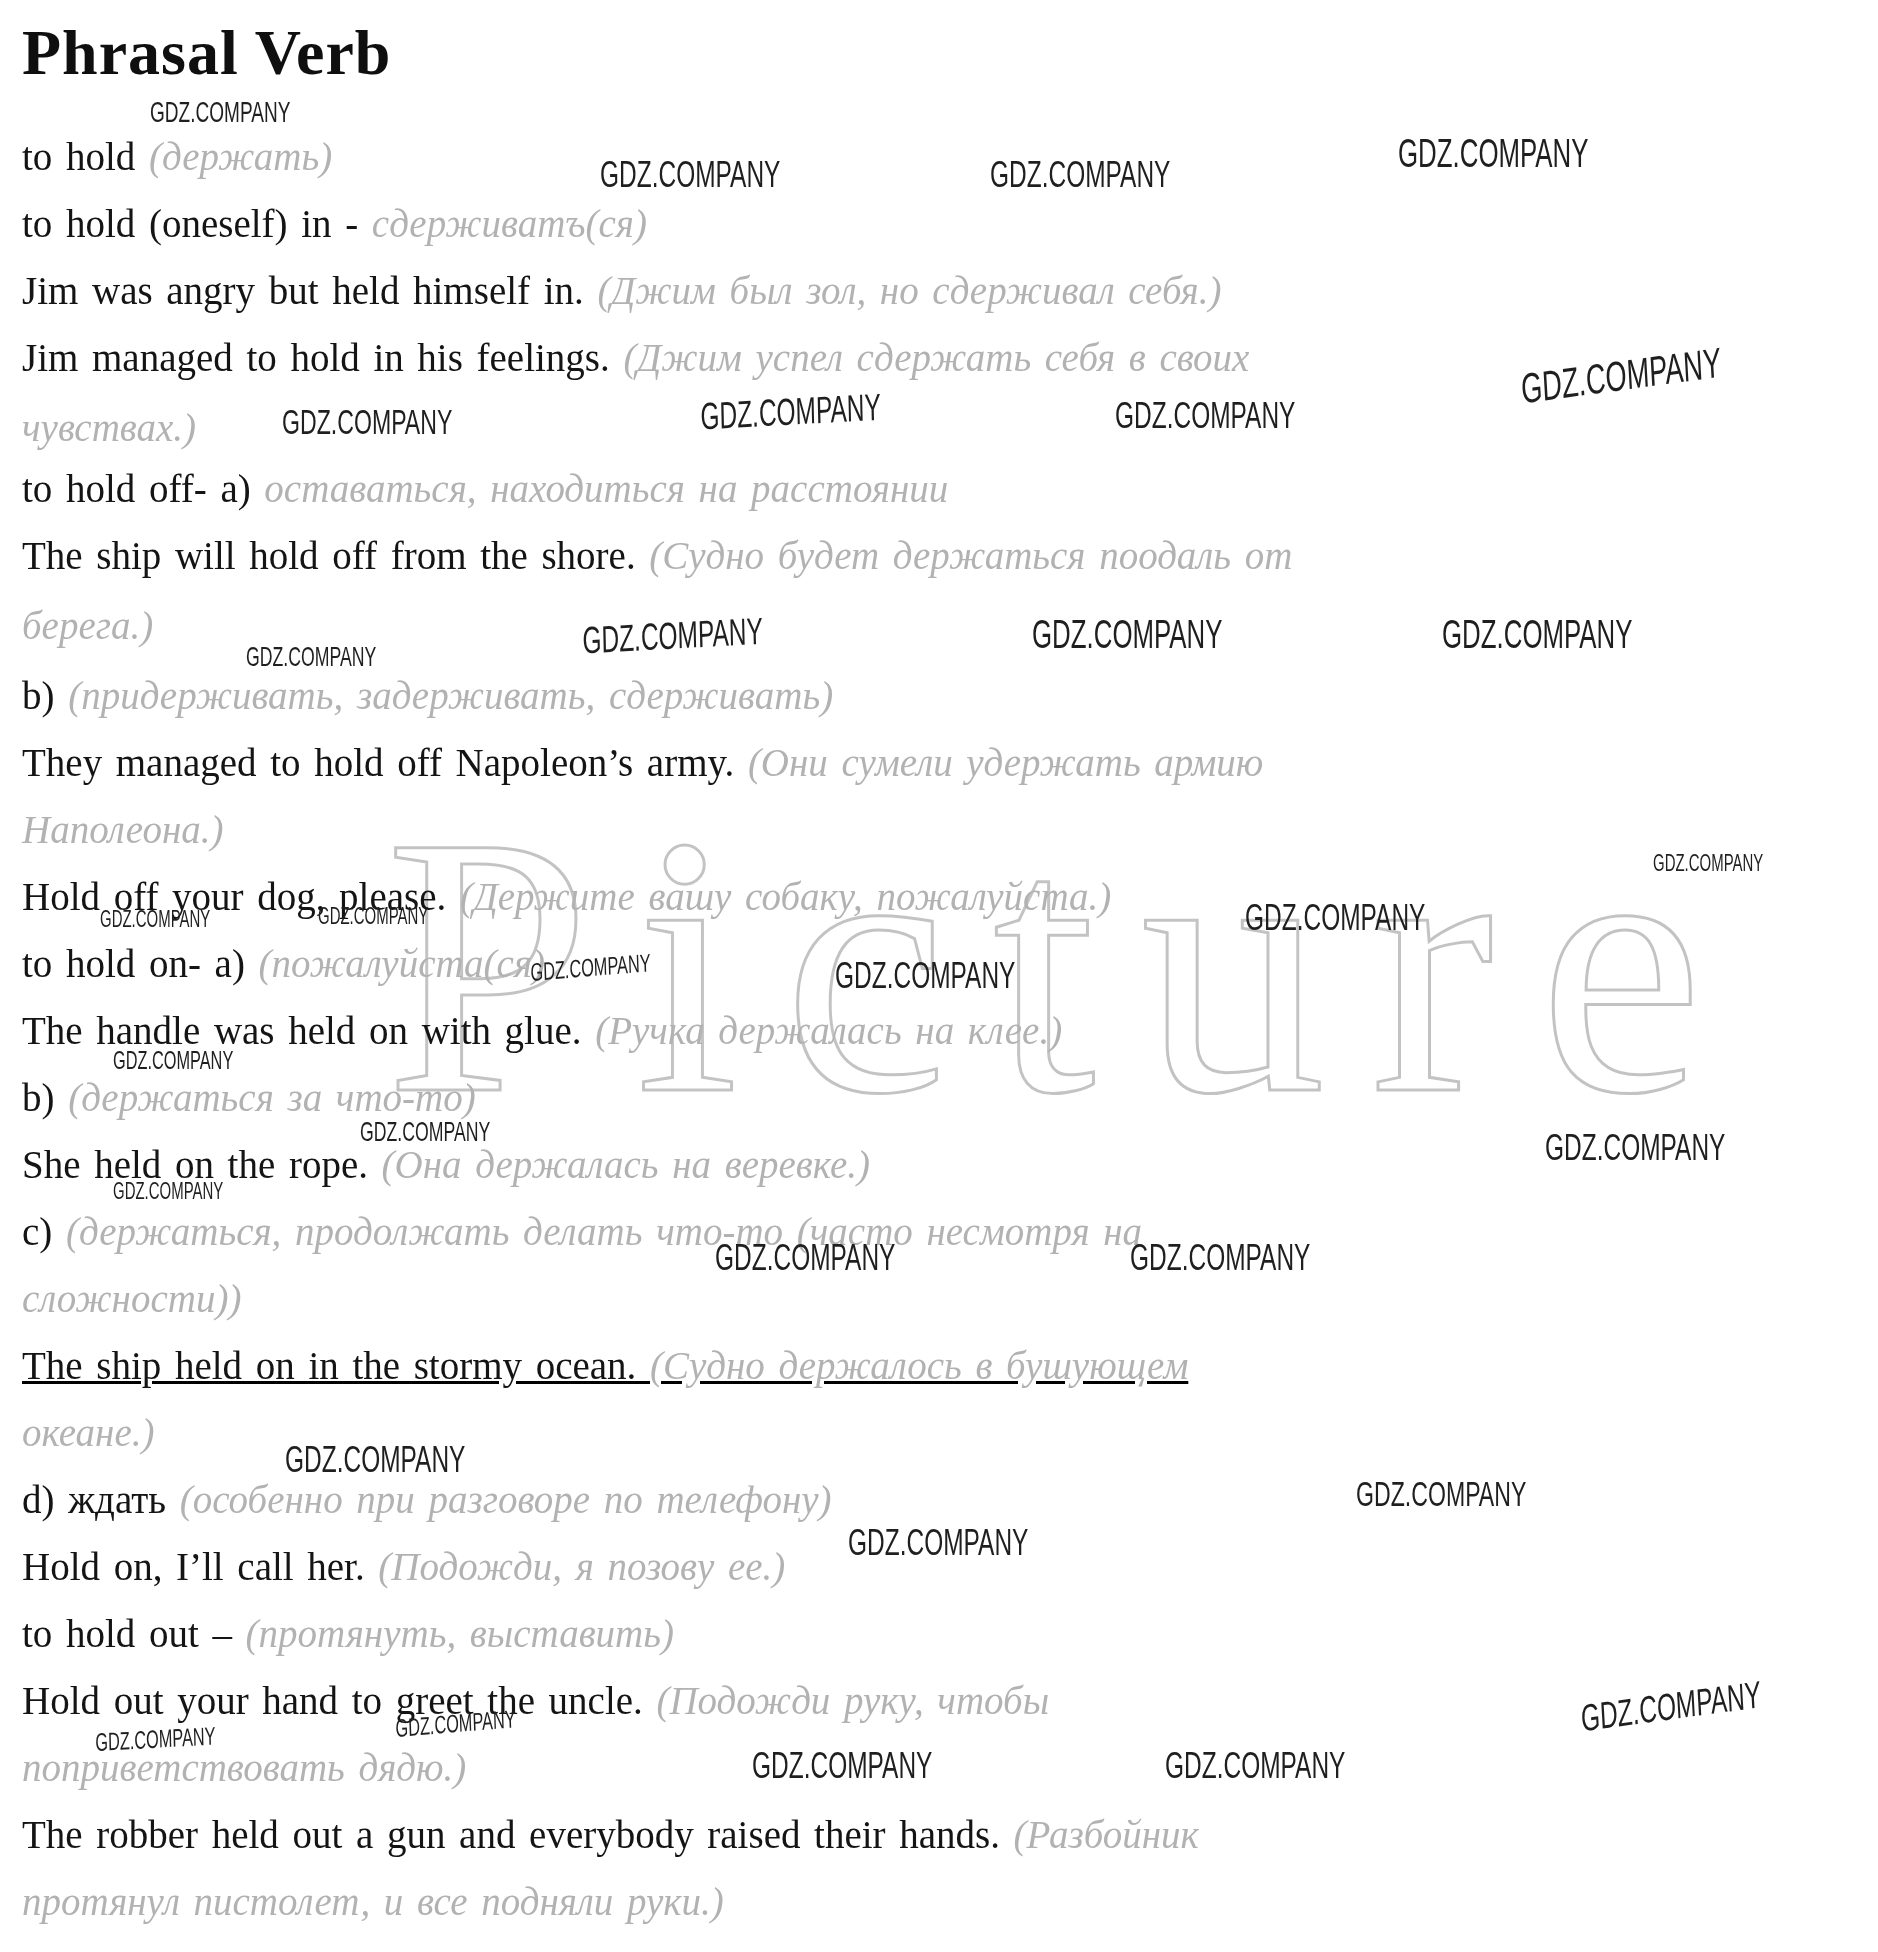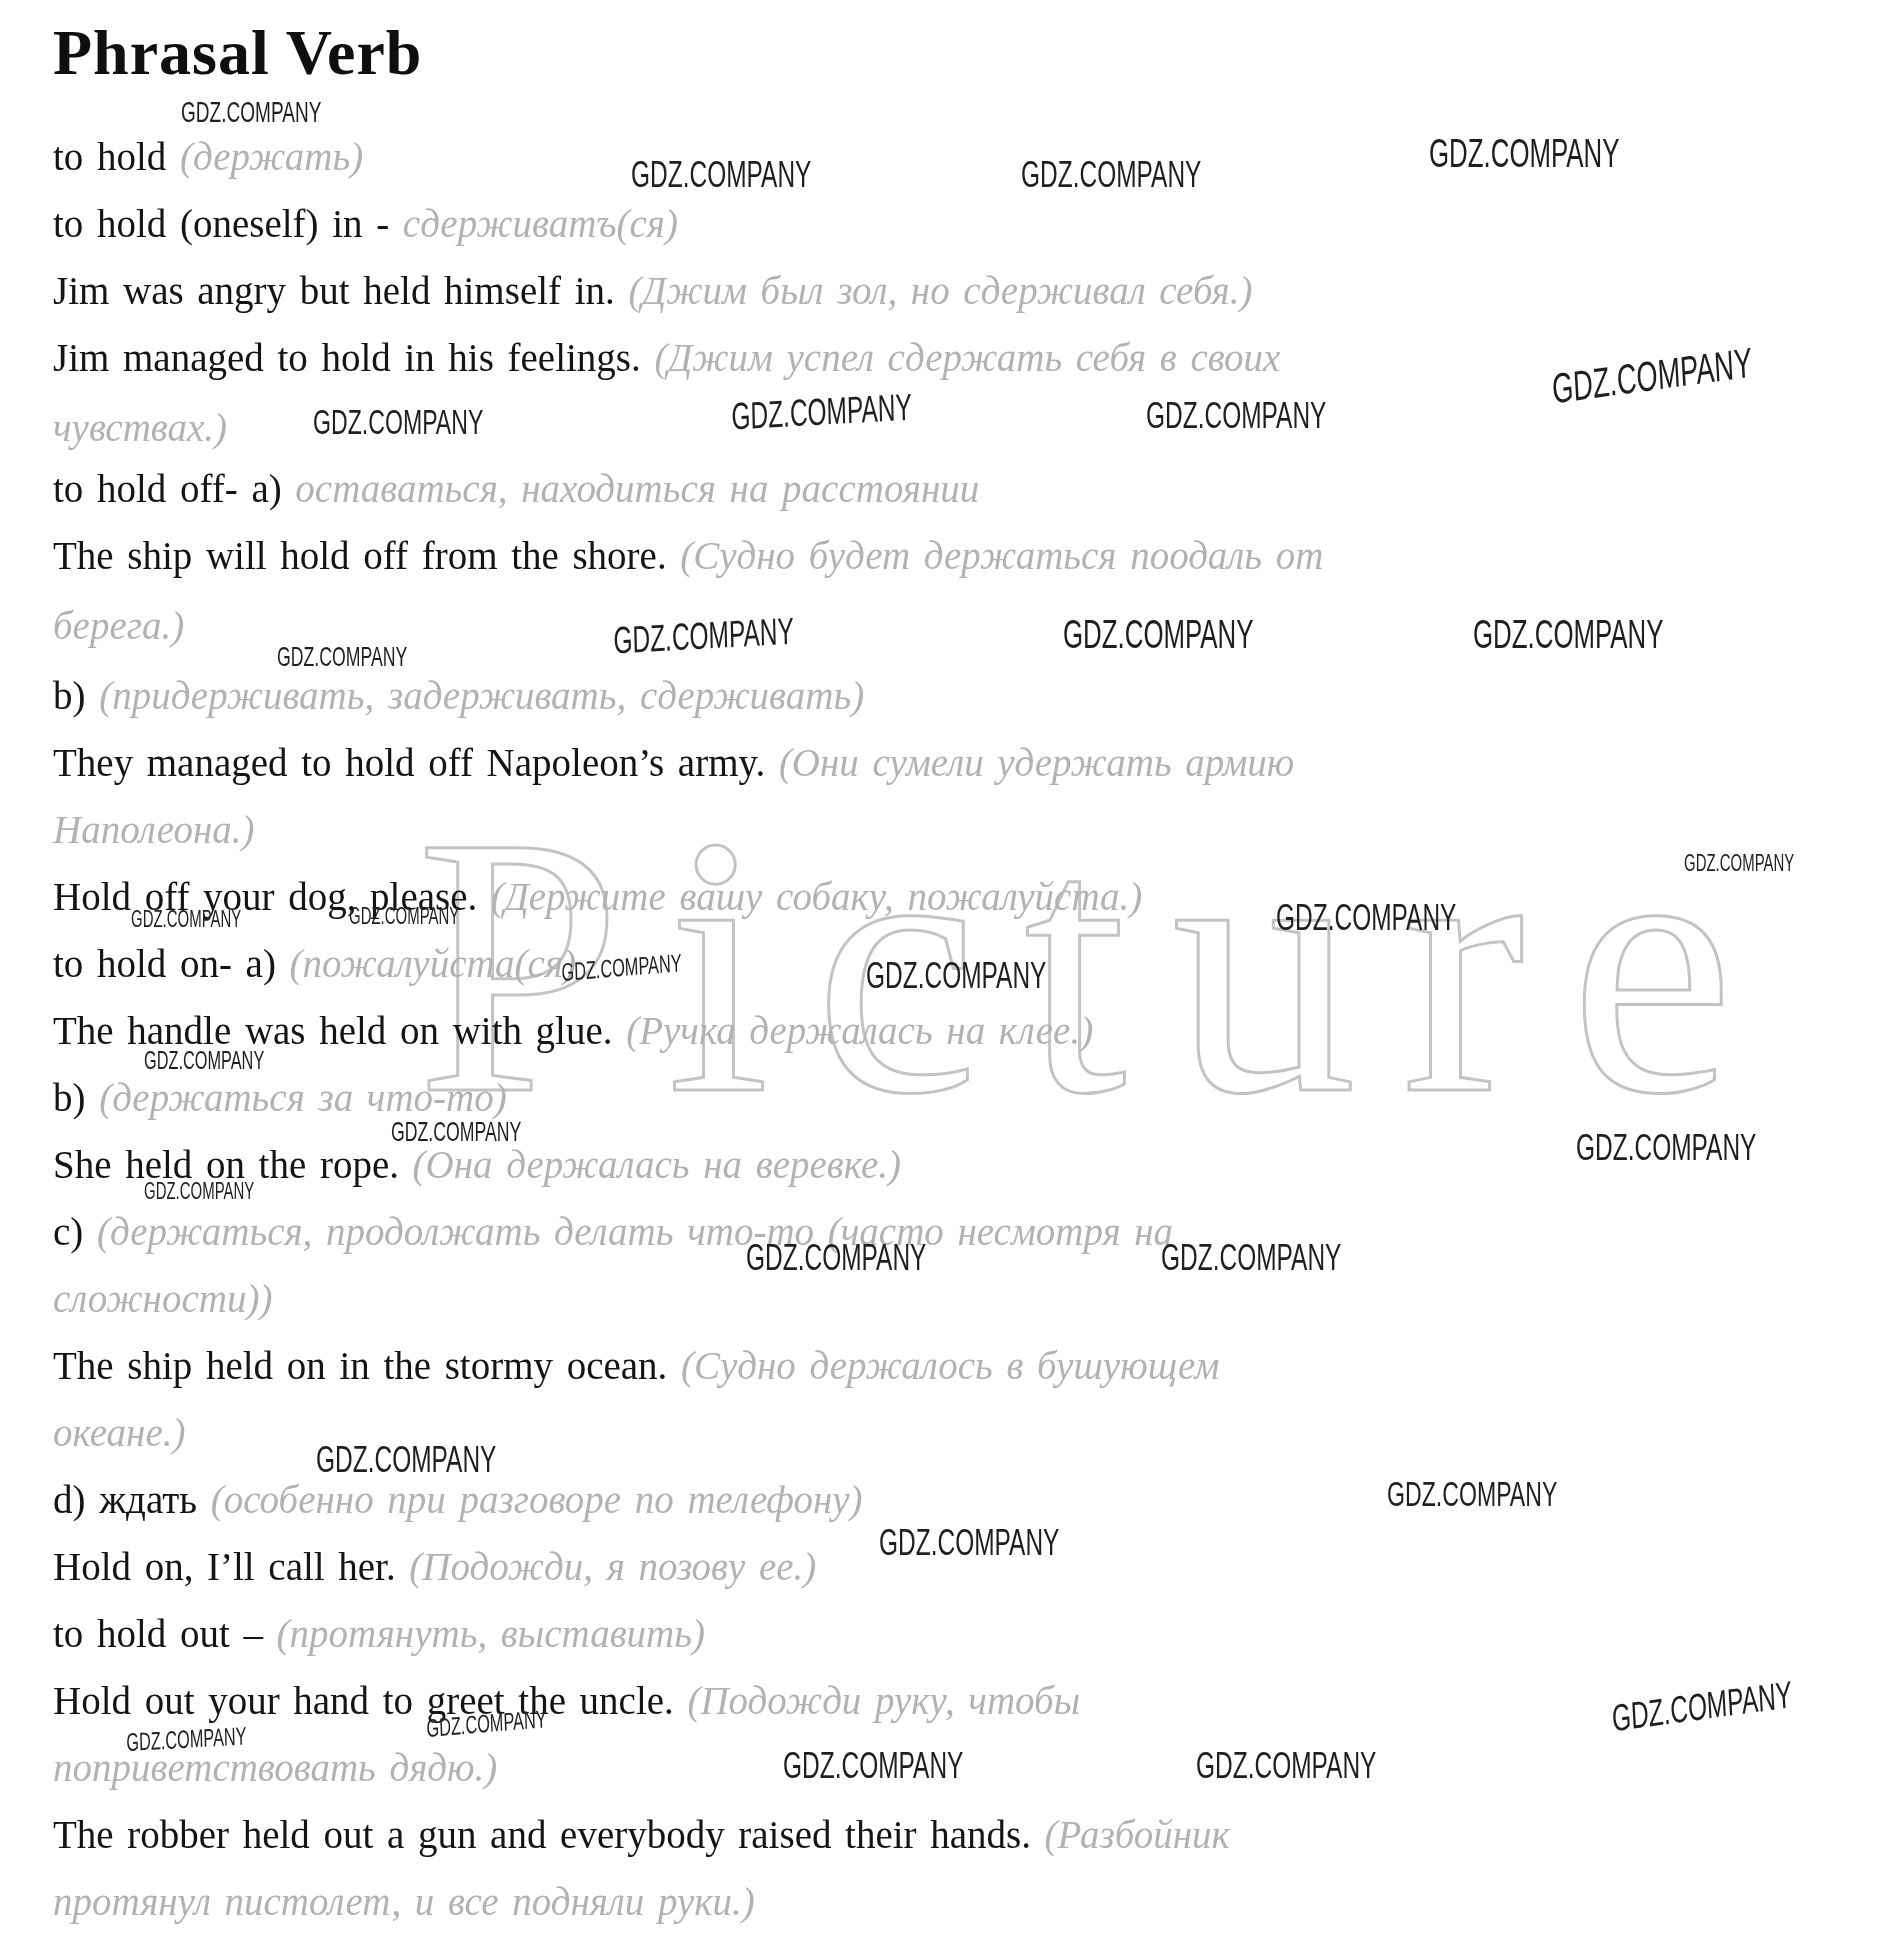--- a/index.html
+++ b/index.html
@@ -2,21 +2,20 @@
 <html><head>
 <meta charset="utf-8">
 <style>
   html,body{margin:0;padding:0;background:#ffffff;}
   #page{
     position:relative;
     width:1844px;height:1952px;
     background:#ffffff;
     overflow:hidden;
     font-family:"Liberation Serif", serif;
-    margin-left:31px;
   }
   #page-title{
     position:absolute;left:22px;top:16px;
     font-size:64px;font-weight:bold;color:#0f0f0f;
     letter-spacing:1px;white-space:nowrap;
   }
   .line{
     position:absolute;left:22px;
     font-size:39px;line-height:66px;
     white-space:nowrap;word-spacing:0.10em;
@@ -67,21 +66,21 @@
       <div class="line" style="top: 663px;"><span class="en">b) </span><span class="ru">(придерживать, задерживать, сдерживать)</span></div>
       <div class="line" style="top: 730px;"><span class="en">They managed to hold off Napoleon’s army. </span><span class="ru">(Они сумели удержать армию</span></div>
       <div class="line" style="top: 797px;"><span class="ru">Наполеона.)</span></div>
       <div class="line" style="top: 864px;"><span class="en">Hold off your dog, please. </span><span class="ru">(Держите вашу собаку, пожалуйста.)</span></div>
       <div class="line" style="top: 931px;"><span class="en">to hold on- a) </span><span class="ru">(пожалуйста(ся)</span></div>
       <div class="line" style="top: 998px;"><span class="en">The handle was held on with glue. </span><span class="ru">(Ручка держалась на клее.)</span></div>
       <div class="line" style="top: 1065px;"><span class="en">b) </span><span class="ru">(держаться за что-то)</span></div>
       <div class="line" style="top: 1132px;"><span class="en">She held on the rope. </span><span class="ru">(Она держалась на веревке.)</span></div>
       <div class="line" style="top: 1199px;"><span class="en">c) </span><span class="ru">(держаться, продолжать делать что-то (часто несмотря на</span></div>
       <div class="line" style="top: 1266px;"><span class="ru">сложности))</span></div>
-      <div class="line" style="top: 1333px;"><span class="en">The ship held on in the stormy ocean. </span><span class="ru">(Судно держалось в бушующем</span></div>
+      <div class="line" style="top: 1333px; text-decoration: underline;"><span class="en">The ship held on in the stormy ocean. </span><span class="ru">(Судно держалось в бушующем</span></div>
       <div class="line" style="top: 1400px;"><span class="ru">океане.)</span></div>
       <div class="line" style="top: 1467px;"><span class="en">d) ждать </span><span class="ru">(особенно при разговоре по телефону)</span></div>
       <div class="line" style="top: 1534px;"><span class="en">Hold on, I’ll call her. </span><span class="ru">(Подожди, я позову ее.)</span></div>
       <div class="line" style="top: 1601px;"><span class="en">to hold out – </span><span class="ru">(протянуть, выставить)</span></div>
       <div class="line" style="top: 1668px;"><span class="en">Hold out your hand to greet the uncle. </span><span class="ru">(Подожди руку, чтобы</span></div>
       <div class="line" style="top: 1735px;"><span class="ru">поприветствовать дядю.)</span></div>
       <div class="line" style="top: 1802px;"><span class="en">The robber held out a gun and everybody raised their hands. </span><span class="ru">(Разбойник</span></div>
       <div class="line" style="top: 1869px;"><span class="ru">протянул пистолет, и все подняли руки.)</span></div>
     </div>
 

